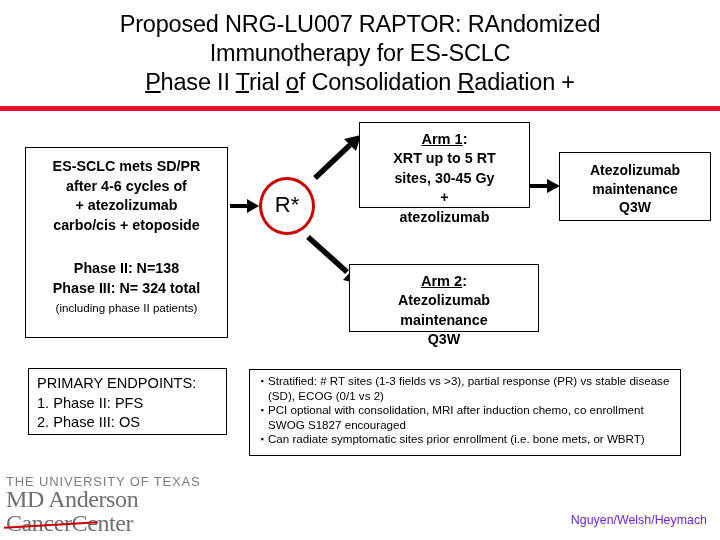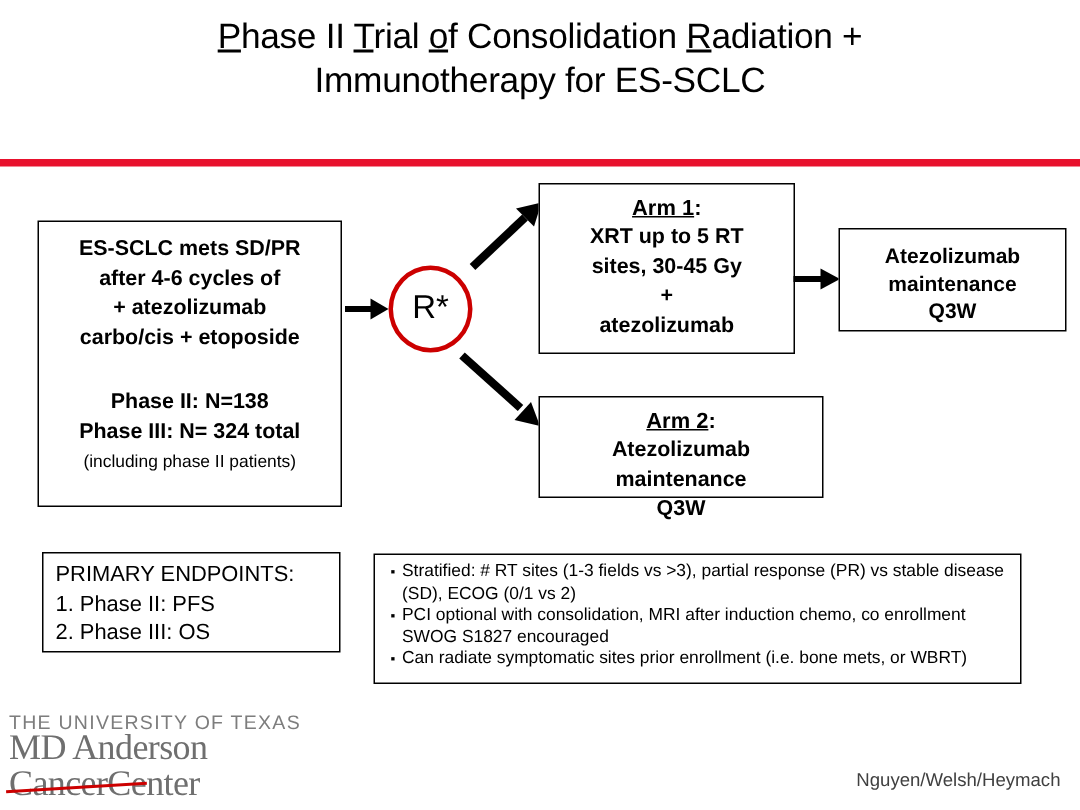--- a/index.html
+++ b/index.html
@@ -77,37 +77,37 @@
     margin-top: 2px;
     font-size: 11.6px;
     font-weight: normal;
     line-height: 15px;
   }
 
   #arm1-box {
     left: 359px;
     top: 122px;
     width: 171px;
-    height: 114px;
+    height: 86px;
     padding-top: 7px;
   }
   .arm-title {
     font-size: 14.6px;
     font-weight: bold;
     line-height: 19px;
   }
   .arm-title u { text-decoration: underline; text-underline-offset: 1px; }
   .arm-body {
     font-size: 14.3px;
     font-weight: bold;
     line-height: 19.5px;
   }
 
   #arm2-box {
-    left: 359px;
+    left: 349px;
     top: 264px;
     width: 190px;
     height: 68px;
     padding-top: 7px;
   }
 
   #maint-box {
     left: 559px;
     top: 152px;
     width: 152px;
@@ -236,39 +236,42 @@
     height: 2.4px;
     background: #cc0000;
     transform: rotate(-3.5deg);
   }
 
   #footer-credit {
     position: absolute;
     right: 13px;
     bottom: 12px;
     font-size: 12.4px;
-    color: #404040;
+    color: #6d28d9;
     line-height: 16px;
     padding-left: 40px;
   }
 </style>
 </head>
 <body>
 
 <div class="slide">
 
   <div class="title">
+    <div>
+      <span>Proposed NRG-LU007 RAPTOR: RAndomized</span>
+    </div>
+    <div>
+      <span>Immunotherapy for  ES-SCLC</span>
+    </div>
     <div>
       <u>P</u>hase II
       <u>T</u>rial
       <u>o</u>f Consolidation
       <u>R</u>adiation +
-    </div>
-    <div>
-      <span>Immunotherapy for  ES-SCLC</span>
     </div>
   </div>
 
   <div class="red-bar"></div>
 
   <div class="box" id="left-box">
     <div class="left-top">
       <div>ES-SCLC mets SD/PR</div>
       <div>after 4-6 cycles of</div>
       <div>+ atezolizumab</div>

